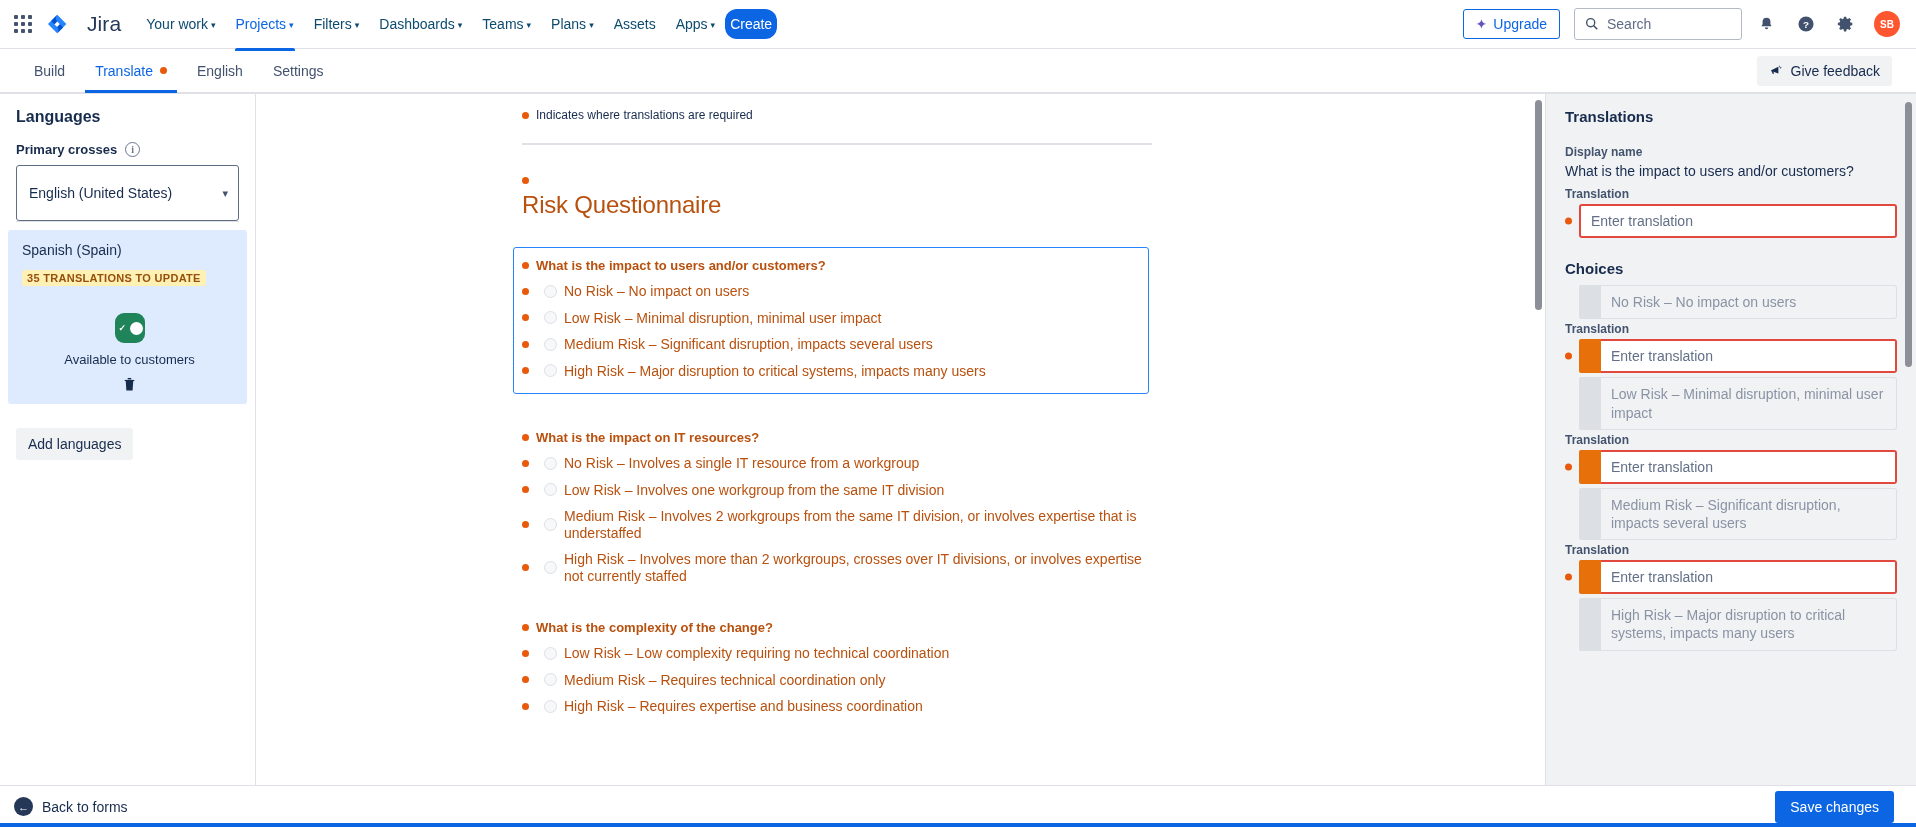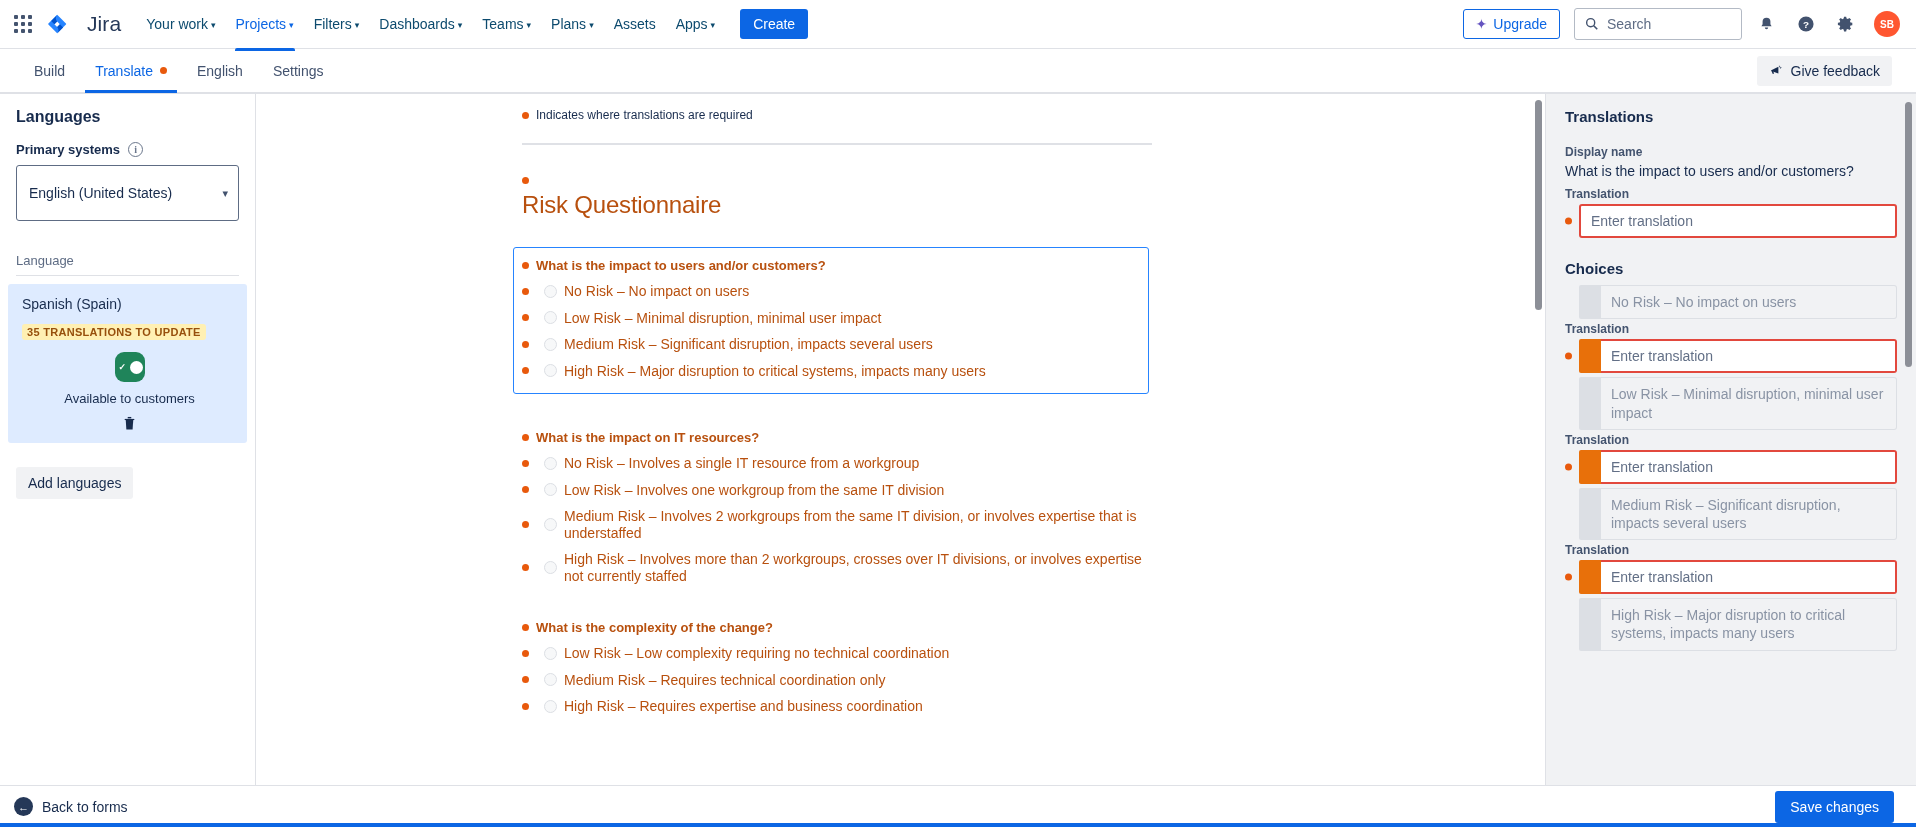--- a/index.html
+++ b/index.html
@@ -25,22 +25,22 @@
   .grid-icon i { background: #44546f; border-radius: 1px; display: block; }
   .brand { display: flex; align-items: center; gap: 19px; margin-left: 10px; margin-right: 16px; cursor: pointer; }
   .brand-logo { width: 22px; height: 22px; }
   .brand-text { font-size: 21px; font-weight: 400; color: #253858; letter-spacing: .1px; }
   .navitems { display: flex; align-items: center; gap: 2px; }
   .navitem { display: flex; align-items: center; gap: 3px; font-size: 14px; color: #0c4a6e; padding: 6px 9px;
     border-radius: 3px; cursor: pointer; white-space: nowrap; }
   .navitem.active { color: #0c66e4; position: relative; }
   .navitem.active::after { content:""; position: absolute; left: 8px; right: 8px; bottom: -13px; height: 3px; background: #0c66e4; border-radius: 2px 2px 0 0; }
   .caret { font-size: 9px; line-height: 1; position: relative; top: 1px; }
-  .create-btn { margin-left: 16px; background: #0c66e4; color: #fff; border: none; font-size: 14px;
-    font-weight: 500; padding: 7px 13px; border-radius: 3px; cursor: pointer; font-family: inherit; }
+  .create-btn { margin-left: 1px; background: #0c66e4; color: #fff; border: none; font-size: 14px;
+    font-weight: 500; padding: 7px 5px; border-radius: 12px; cursor: pointer; font-family: inherit; }
   .spacer { flex: 1; }
   .upgrade-btn { display: flex; align-items: center; gap: 6px; border: 1.5px solid #0c66e4; color: #0c66e4;
     background: #fff; font-size: 14px; font-weight: 500; padding: 6px 12px; border-radius: 3px; cursor: pointer;
     margin-right: 14px; font-family: inherit; }
   .spark { color: #6554c0; font-size: 14px; }
   .searchbox { display: flex; align-items: center; gap: 8px; width: 168px; height: 32px; border: 1.5px solid #b3bac5;
     border-radius: 3px; padding: 0 10px; background: #fff; cursor: text; }
   .searchbox .ph { font-size: 14px; color: #5e6c84; }
   .iconbtn { width: 32px; height: 32px; display: flex; align-items: center; justify-content: center; margin-left: 8px;
     border-radius: 50%; cursor: pointer; color: #42526e; }
@@ -72,21 +72,21 @@
     font-family: "Liberation Serif", serif; }
   .select { margin: 0 16px; height: 56px; border: 1.5px solid #5e6c84; border-radius: 3px; display: flex;
     align-items: center; justify-content: space-between; padding: 0 10px 0 12px; font-size: 14px; color: #172b4d;
     cursor: pointer; background: #fff; }
   .select .chev { color: #42526e; font-size: 11px; }
   .sb-sub { font-size: 13px; color: #5e6c84; padding: 32px 16px 7px; }
   .sb-divider { height: 1px; background: #dfe1e6; margin: 0 16px; }
   .lang-card { margin: 8px 8px 0; background: #deebff; border-radius: 3px; padding: 12px 10px 12px 14px; cursor: pointer; }
   .lang-name { font-size: 14px; color: #172b4d; margin-bottom: 10px; }
   .badge { display: inline-block; background: #fff0b3; color: #974f0c; font-size: 11px; font-weight: 700;
-    letter-spacing: .3px; padding: 2px 5px; border-radius: 3px; margin-bottom: 12px; text-align: center; }
+    letter-spacing: .3px; padding: 2px 5px; border-radius: 3px; margin-bottom: 27px; text-align: center; }
   .lang-row { display: flex; align-items: center; gap: 9px; flex-direction: column; }
   .toggle { width: 30px; height: 17px; border-radius: 9px; background: #1f845a; position: relative; flex: 0 0 30px;
     cursor: pointer; display: flex; align-items: center; }
   .toggle::before { content: "\2713"; color: #fff; font-size: 9px; font-weight: 700; position: absolute; left: 4px; }
   .toggle i { position: absolute; right: 2px; width: 13px; height: 13px; background: #fff; border-radius: 50%; }
   .lang-row-text { font-size: 13px; color: #172b4d; flex: 1; }
   .trash { cursor: pointer; color: #172b4d; display: flex; align-items: center; }
   .add-btn { margin: 24px 16px 0; background: #f1f2f4; border: none; font-size: 14px; font-weight: 500; color: #172b4d;
     padding: 8px 12px; border-radius: 3px; cursor: pointer; font-family: inherit; }
 
@@ -263,28 +263,27 @@
       </svg>
       <span>Give feedback</span>
     </button>
   </div>
 
   <div class="body">
 
     <div class="sidebar">
       <div class="sb-title">Languages</div>
       <div class="sb-label-row">
-        <span class="sb-label">Primary systems</span>
+        <span class="sb-label">Primary crosses</span>
         <span class="info-icon">i</span>
       </div>
       <div class="select">
         <span>English (United States)</span>
         <span class="chev">▾</span>
       </div>
-      <div class="sb-sub">Language</div>
       <div class="sb-divider"></div>
       <div class="lang-card">
         <div class="lang-name">Spanish (Spain)</div>
         <div class="badge">35 TRANSLATIONS TO UPDATE</div>
         <div class="lang-row">
           <div class="toggle">
               <i></i>
             </div>
           <span class="lang-row-text">Available to customers</span>
           <span class="trash">

